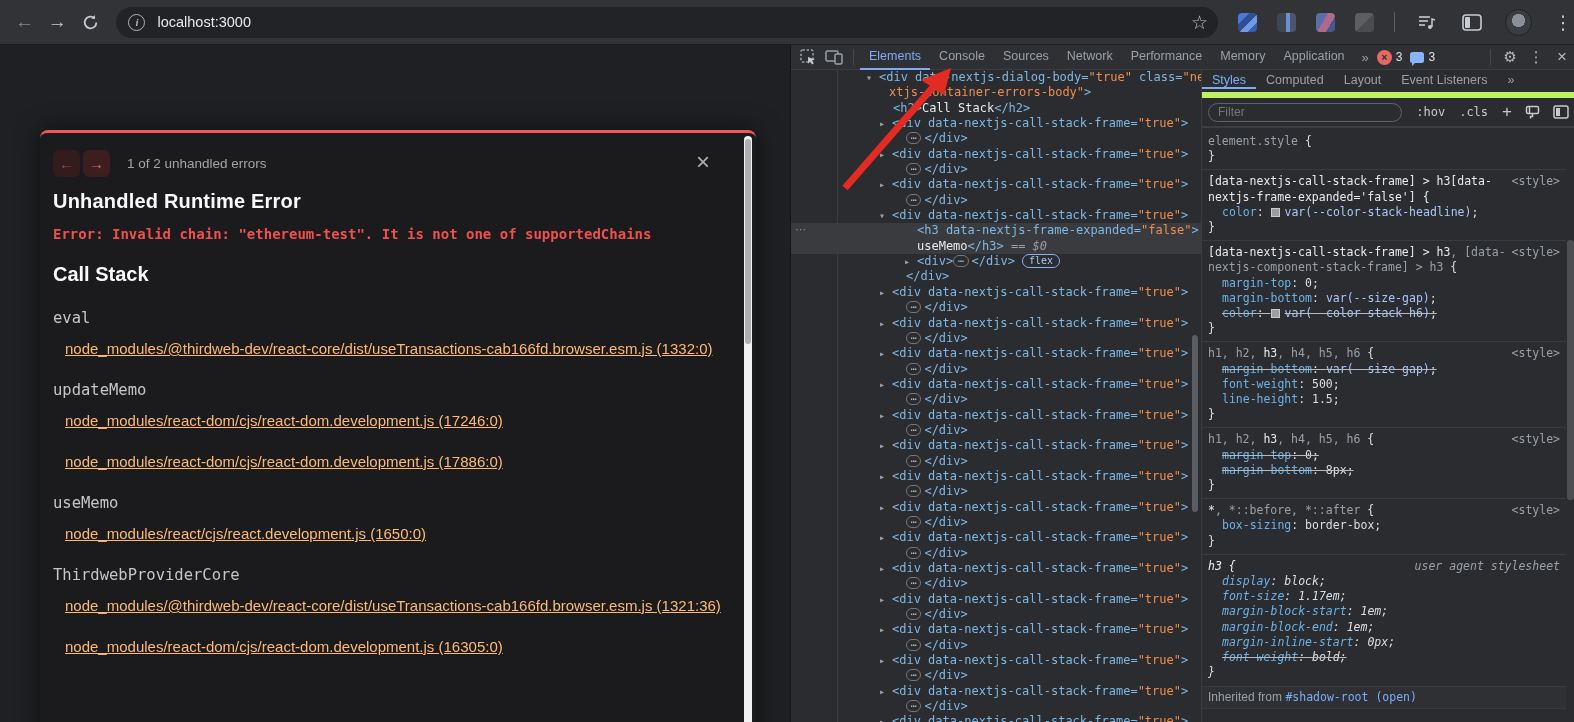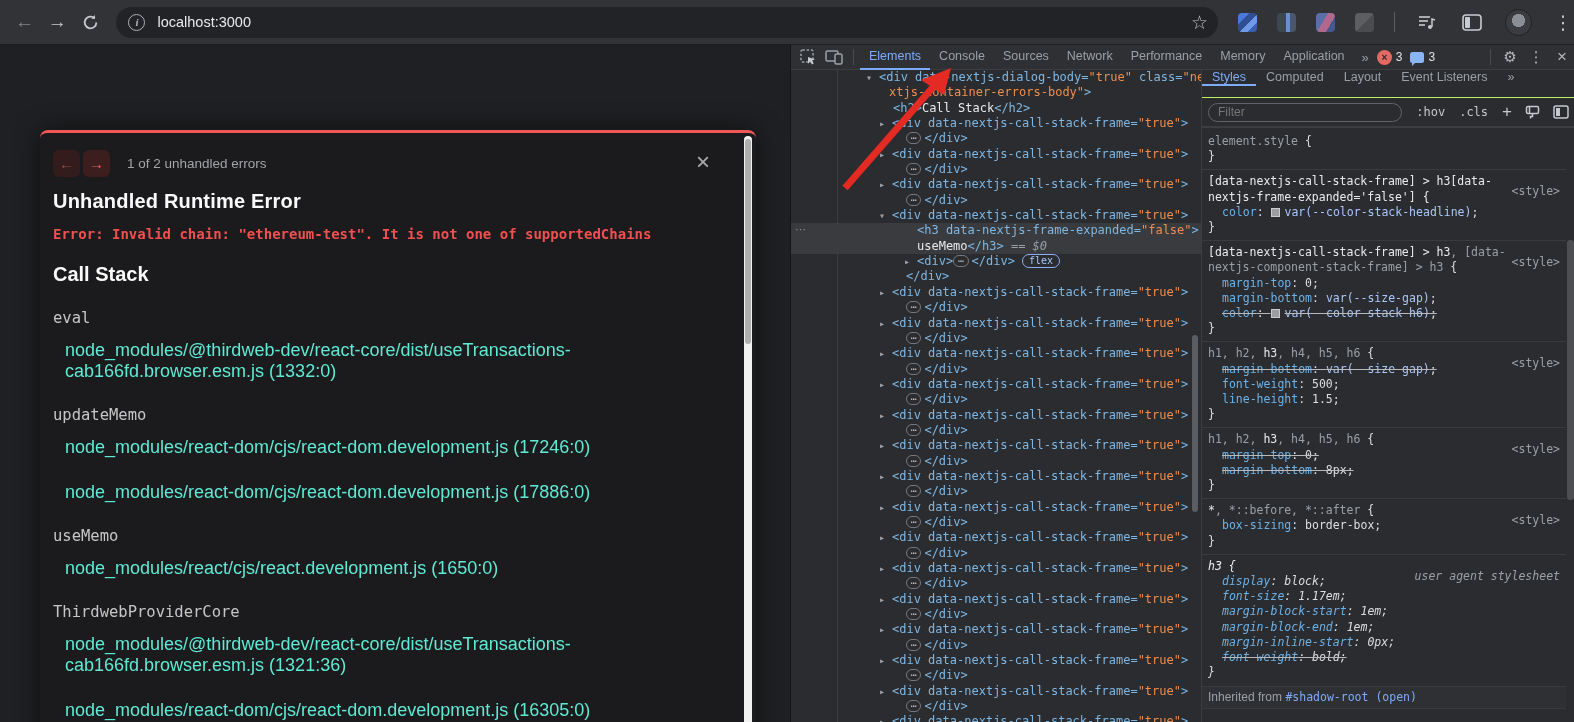--- a/index.html
+++ b/index.html
@@ -29,21 +29,21 @@
   .dlg-head { display:flex; align-items:center; height:28px; margin-bottom:13px; position:relative; }
   .nav-btn { width:27px; height:27px; border-radius:6px; background:#3c1e1e; color:#f26060; font-size:15px; display:flex; align-items:center; justify-content:center; margin-right:3px; }
   .nav-btn.dim { color:#9b4a4a; background:#341c1c; }
   .pagination { color:#a2a4a7; font-size:13.5px; margin-left:14px; }
   .dlg-close { position:absolute; right:20px; top:2px; color:#a8aaad; font-size:24px; line-height:22px; }
   .dlg-title { color:#fafafa; font-size:20px; font-weight:bold; margin-bottom:13px; letter-spacing:.2px; }
   .dlg-msg { color:#f15050; font-family:"DejaVu Sans Mono",monospace; font-weight:bold; font-size:14px; margin-bottom:21px; }
   .cs-title { color:#fafafa; font-size:20px; font-weight:bold; margin-bottom:23px; }
   .frame { margin-bottom:24px; }
   .fname { color:#c6c6c6; font-family:"DejaVu Sans Mono",monospace; font-size:15.5px; margin-bottom:13px; }
-  .fpath { color:#5eead4; font-size:18px; padding-left:12px; }
+  .fpath { color:#fdba74; font-size:15px; padding-left:12px;text-decoration:underline; }
   .dlg-sb-track { position:absolute; right:4px; top:3px; width:8px; height:637px; background:#f1f1f1; border-radius:4px; }
   .dlg-sb-thumb { position:absolute; left:1px; top:3px; width:6px; height:205px; background:#aeaeae; border-radius:3px; }
 
   
   .devtools { position:absolute; left:790px; top:45px; width:784px; height:677px; background:#2b2c2f; border-left:1px solid #141415; }
   .dt-toolbar { position:absolute; left:0; top:0; width:784px; height:25px; background:#2f3034; border-bottom:1px solid #3c3d40; display:flex; align-items:center; font-size:12.5px; color:#9aa0a6; }
   .dt-icon { width:26px; height:24px; display:flex; align-items:center; justify-content:center; }
   .dt-sep { width:1px; height:16px; background:#4a4b4f; margin:0 6px; }
   .dt-tabs { display:flex; height:25px; align-items:stretch; }
   .dt-tab { padding:0 9px; display:flex; align-items:center; border-bottom:2px solid transparent; }
@@ -67,31 +67,31 @@
   .tk-gi { color:#9aa0a6; font-style:italic; }
   .arr { display:inline-block; width:13px; color:#9aa0a6; font-size:10px; }
   .pill { display:inline-block; border:1px solid #76787d; border-radius:8px; color:#c3c6cb; font-size:9px; line-height:10px; padding:0 4px; margin-right:3px; vertical-align:1px; }
   .flexbadge { display:inline-block; border:1px solid #89aef5; border-radius:8px; color:#a8c7fa; font-size:10px; line-height:12px; padding:0 6px; margin-left:7px; vertical-align:1px; }
   .gutter-line { position:absolute; left:46px; top:25px; width:1px; height:652px; background:#3c3d40; }
   .gutter-dots { position:absolute; left:4px; top:178px; color:#8a8d91; font-size:11px; letter-spacing:1px; z-index:3; }
   .el-sb { position:absolute; left:401px; top:290px; width:6px; height:177px; background:#5a5d61; border-radius:3px; }
 
   
   .sidebar { position:absolute; left:410px; top:25px; width:374px; height:652px; border-left:1px solid #3c3d40; background:#2b2c2f; }
-  .sb-tabs { height:28px; border-bottom:1px solid #bef264; display:flex; align-items:flex-start; font-size:12.5px; color:#9aa0a6; }
+  .sb-tabs { height:28px; border-bottom:6px solid #bef264; display:flex; align-items:center; font-size:12.5px; color:#9aa0a6; }
   .sb-tab { padding:0 10px; display:flex; align-items:center; border-bottom:2px solid transparent; }
   .sb-tab.active { color:#7cacf8; border-bottom-color:#7cacf8; }
   .filter-bar { height:30px; border-bottom:2px solid #3c3d40; display:flex; align-items:center; padding:0 6px; }
   .filter-input { width:196px; height:19px; border:1px solid #606368; border-radius:10px; background:transparent; color:#9aa0a6; font-size:12px; padding:0 9px; font-family:"Liberation Sans",sans-serif; }
   .fb-toggle { font-family:"DejaVu Sans Mono",monospace; color:#c5c8cc; font-size:12px; margin-left:14px; }
   .fb-plus { color:#c5c8cc; font-size:17px; margin-left:14px; position:relative; }
   .fb-ico { margin-left:13px; color:#c5c8cc; }
   .rules { position:absolute; left:0; top:60px; width:364px; height:592px; overflow:hidden; font-family:"DejaVu Sans Mono",monospace; font-size:11.5px; line-height:15.2px; }
   .rule { border-bottom:1px solid #3a3b3e; padding:4px 6px 5px 6px; position:relative; }
-  .rlink { position:absolute; right:6px; top:14px; color:#9aa0a6; }
+  .rlink { position:absolute; right:6px; top:4px; color:#9aa0a6; }
   .rlink.it { font-style:italic; }
   .sline { white-space:pre-wrap; }
   .sline .ind { display:inline-block; width:14px; }
   .s-sm { color:#e8eaed; }
   .s-sd { color:#9aa0a6; }
   .s-pn { color:#6cb2e8; }
   .s-sw { color:#dcdee1; }
   .s-var { color:#a8c7fa; }
   .swatch { display:inline-block; width:9px; height:9px; margin:0 4px 0 1px; vertical-align:-1px; }
   .swatch.g { background:#9b9da1; border:1px solid #c9cbce; }

